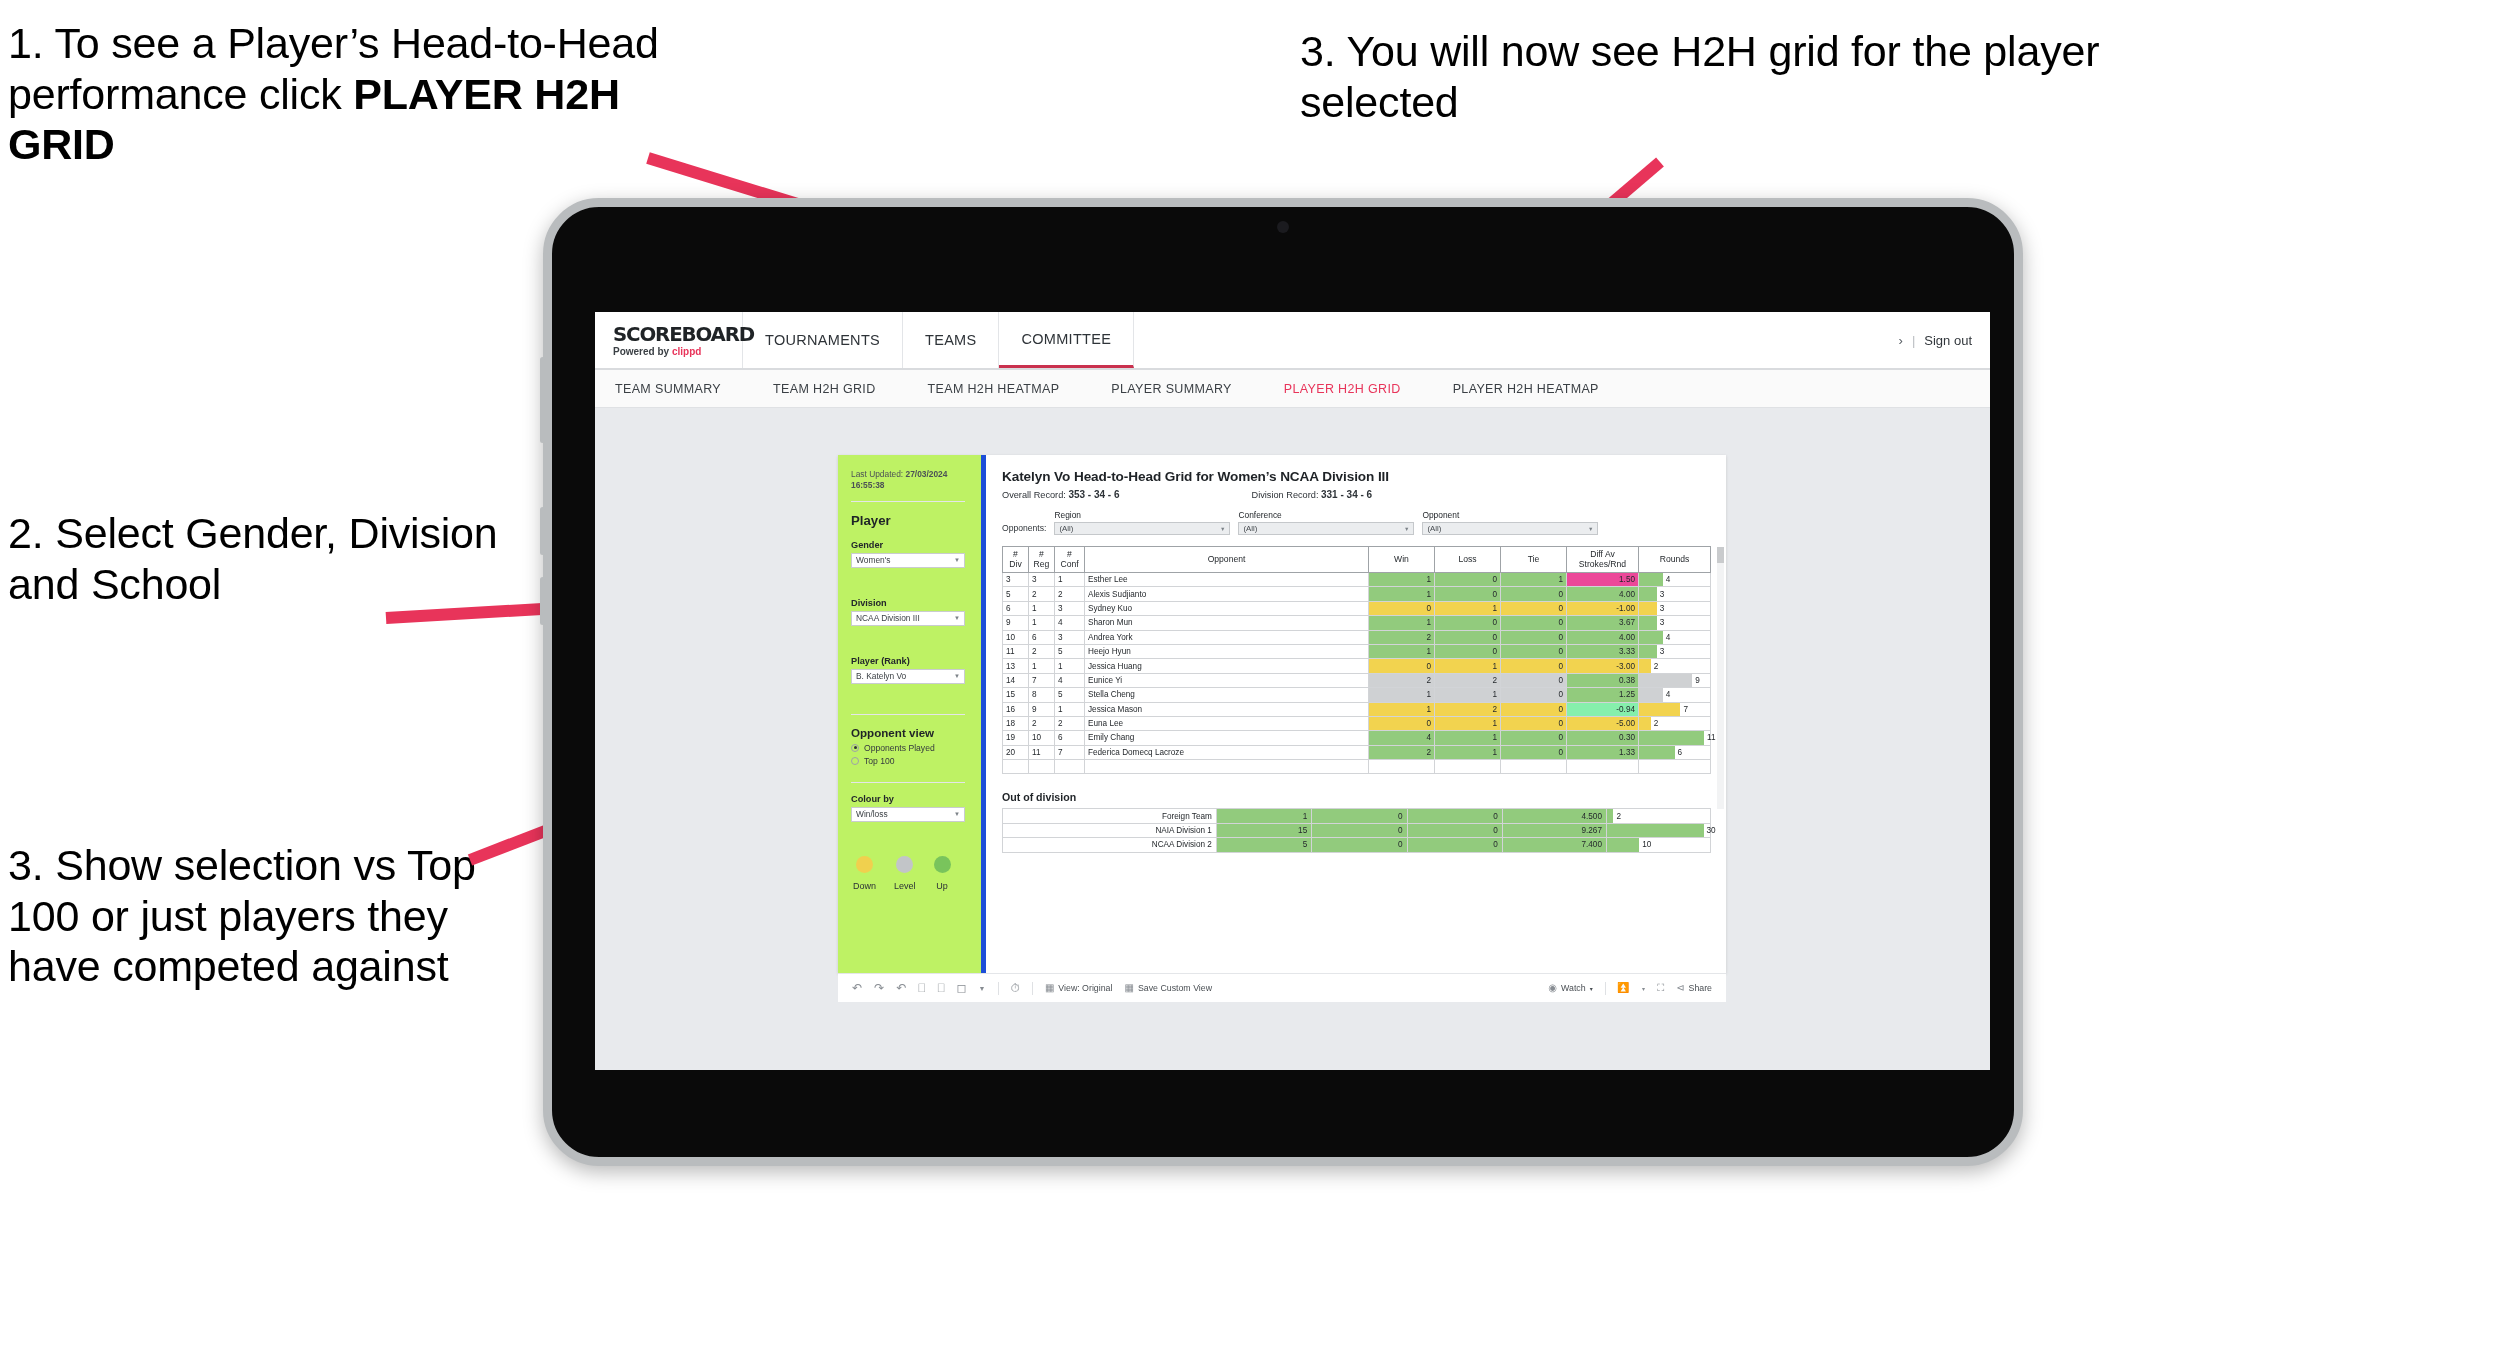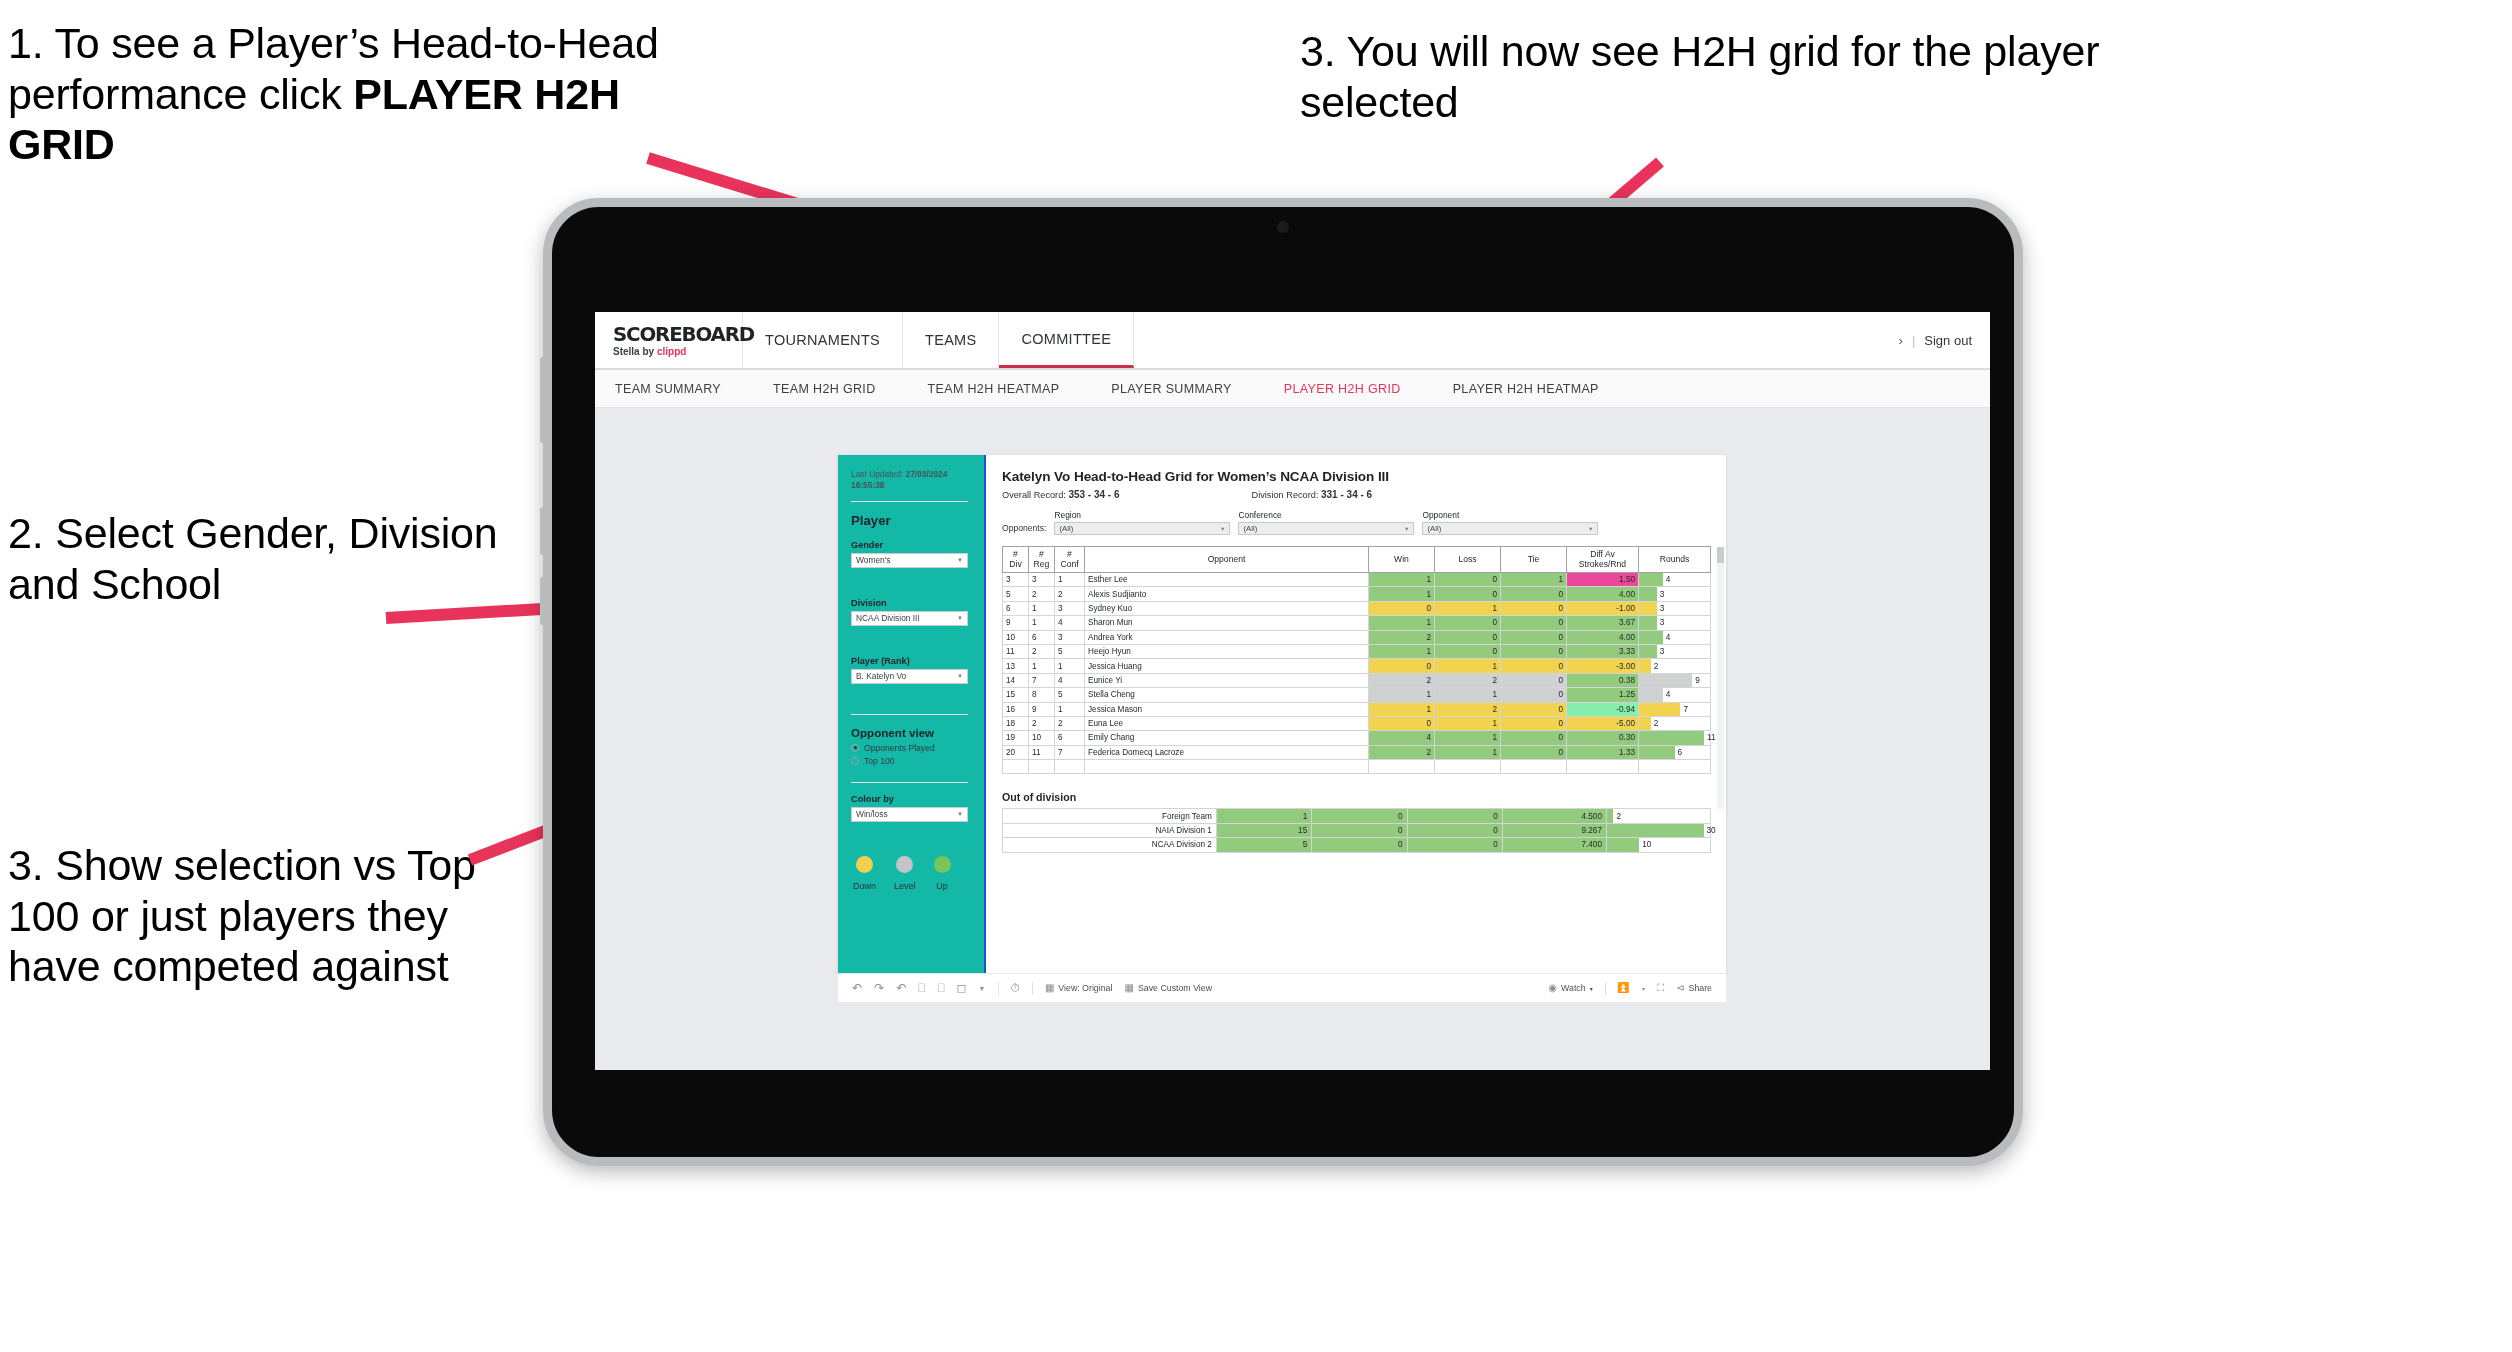--- a/index.html
+++ b/index.html
@@ -85,22 +85,22 @@
 
   
   #work { position:relative; height: 662px; background:#e8eaed; }
   #sheet {
     position:absolute; left:243px; top:47px; width:888px; height:518px;
     background:#fff; box-shadow:0 1px 3px rgba(0,0,0,.14);
     display:flex;
   }
 
   
-  #filters { width:148px; border-right:2px solid #1d4ed8; padding:14px 16px 0 13px;
-             position:relative; background:#14b8a6; }
+  #filters { width:148px; border-right:5px solid #1d4ed8; padding:14px 16px 0 13px;
+             position:relative; background:#bef264; }
   .updated { font-size:8.4px; color:#4c5156; line-height:1.35; }
   .updated b { font-weight:bold; }
   .hr { height:1px; background:#e4e6e9; margin:9px 0 11px 0; }
   .f-title { font-size:13.2px; color:#1f2327; font-weight:600; margin-bottom:12px; }
   .f-label { font-size:9.2px; font-weight:bold; color:#23272b; margin-bottom:3px; }
   .f-select {
     height:15px; border:1px solid #c9cccf; background:#fff;
     display:flex; align-items:center; justify-content:space-between;
     padding:0 4px; font-size:8.4px; color:#3c4146; margin-bottom:30px;
   }
@@ -204,21 +204,21 @@
     <div class="side-btn" id="btn-a"></div>
     <div class="side-btn" id="btn-b"></div>
     <div class="side-btn" id="btn-c"></div>
 
     <div id="screen">
 
       <div id="appbar">
         <div class="brand">
           <div class="brand-top">SCOREBOARD</div>
           <div class="brand-sub">
-            <span>Stella by </span><span class="clippd">clippd</span>
+            <span>Powered by </span><span class="clippd">clippd</span>
           </div>
         </div>
         <div class="topnav-item">TOURNAMENTS</div>
         <div class="topnav-item">TEAMS</div>
         <div class="topnav-item active">COMMITTEE</div>
         <div class="appbar-right">
           <span class="chev-r">›</span>
           <span class="sep">|</span>
           <span>Sign out</span>
         </div>

